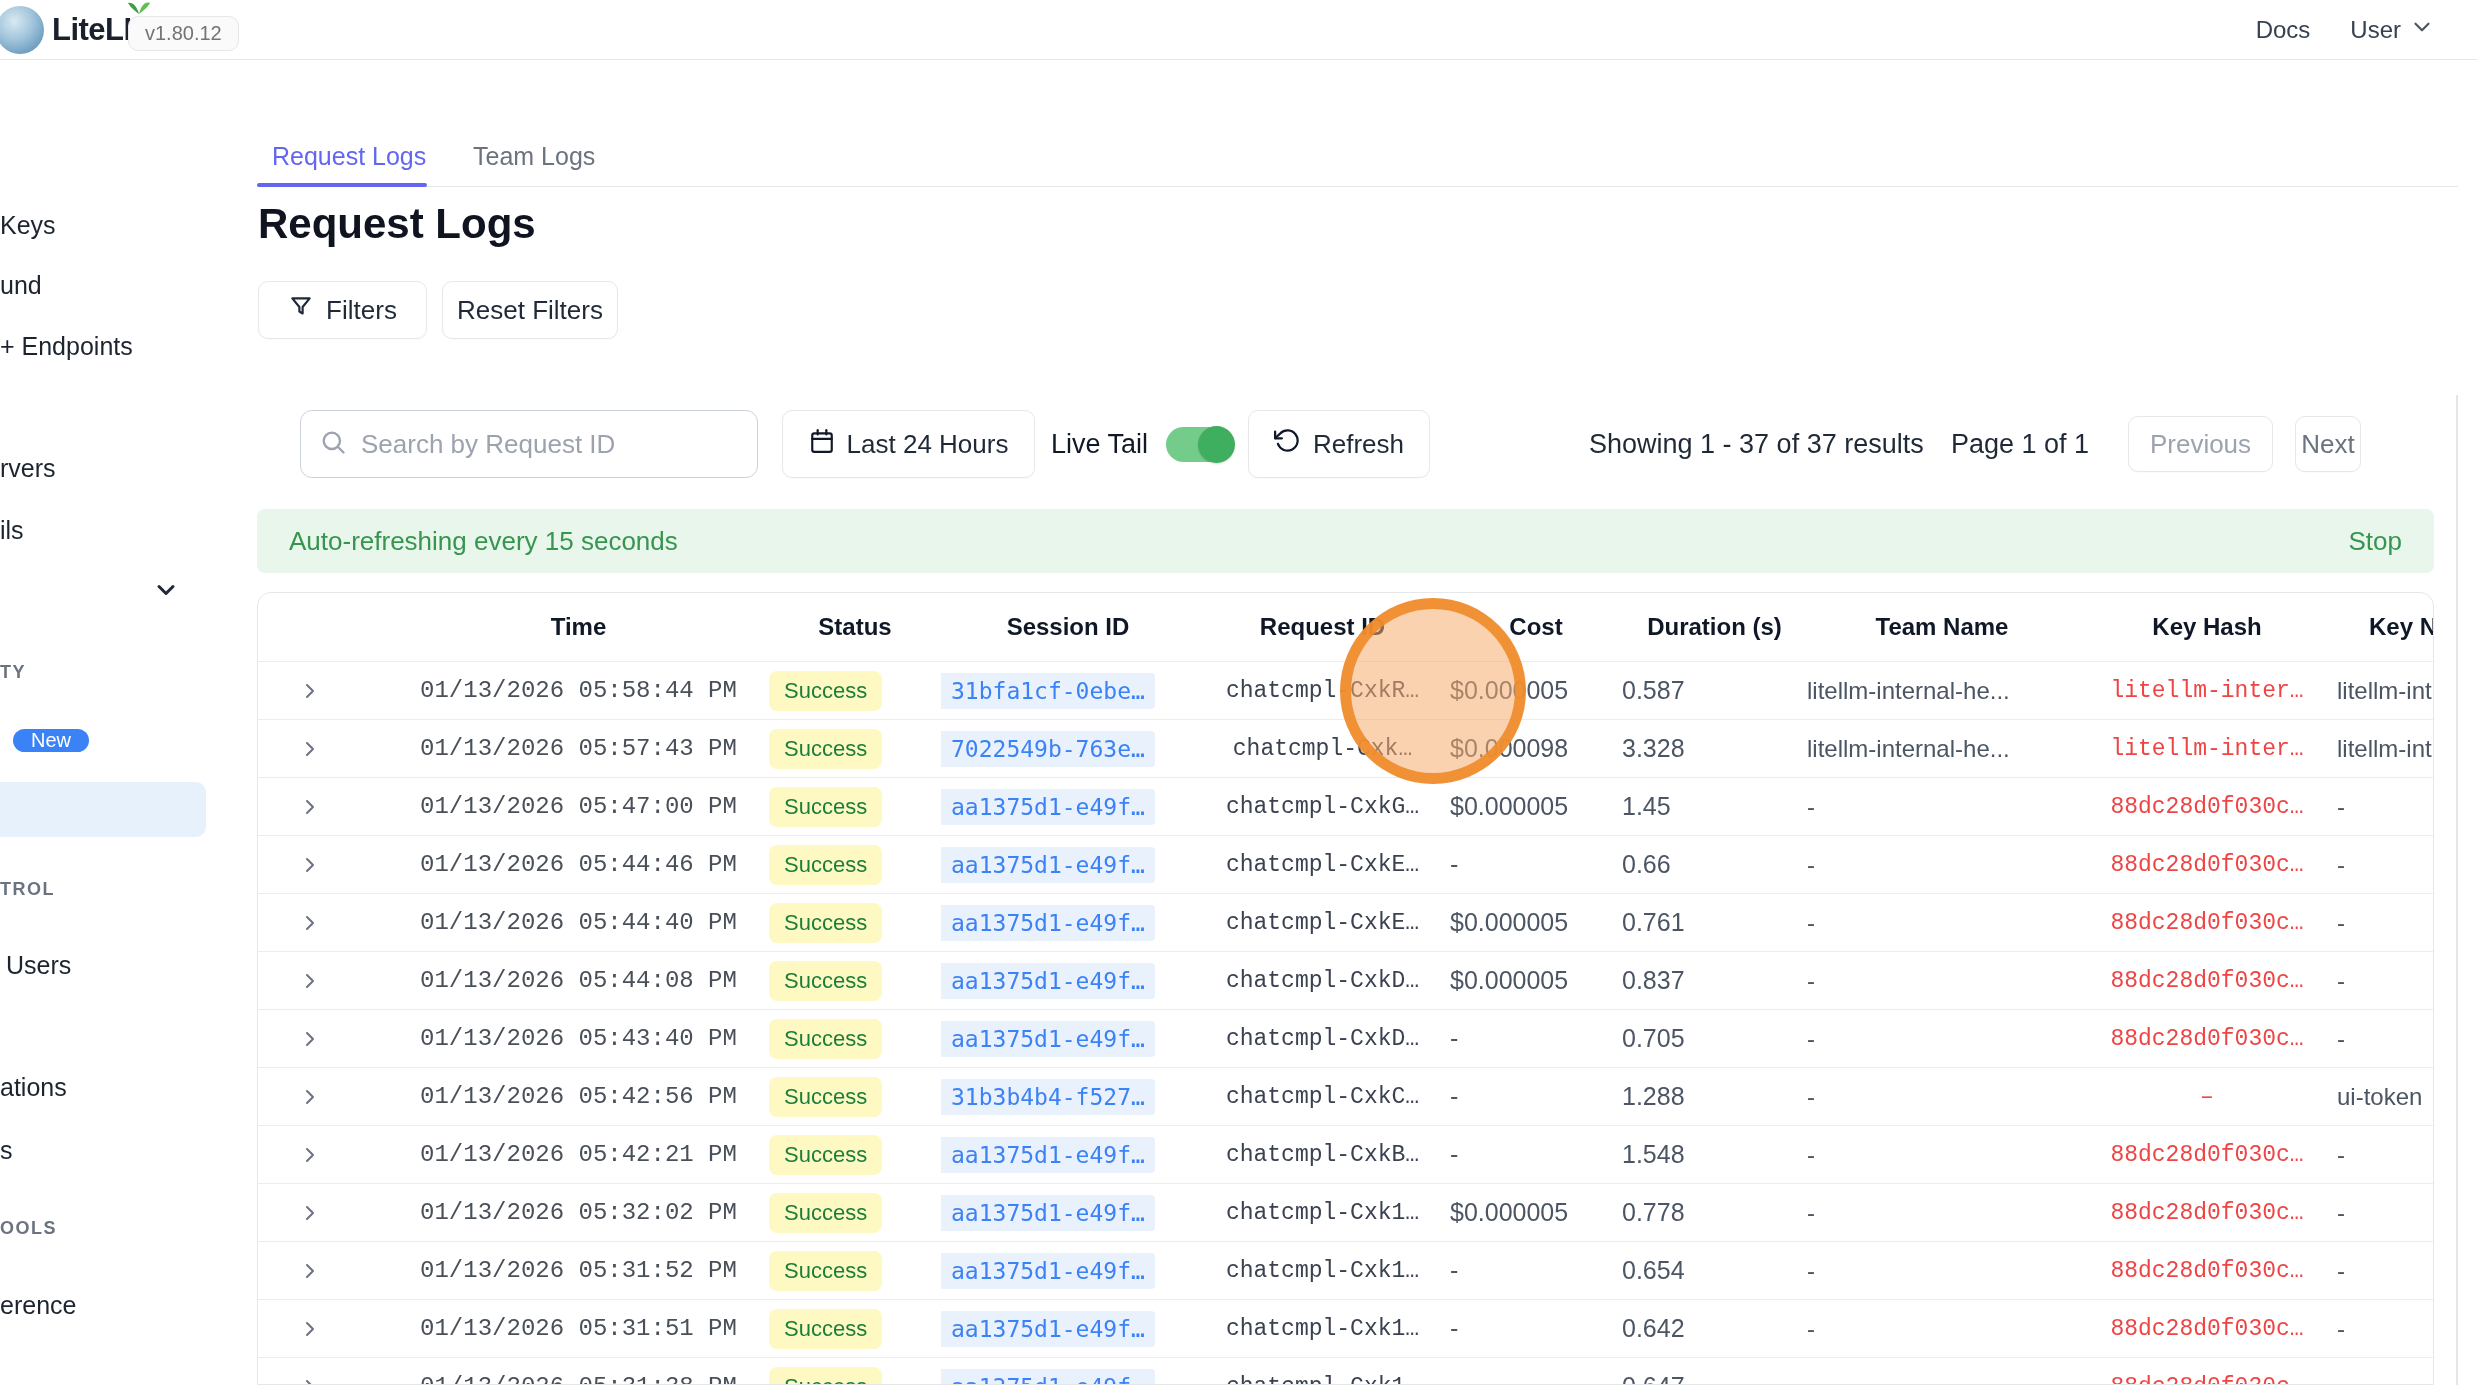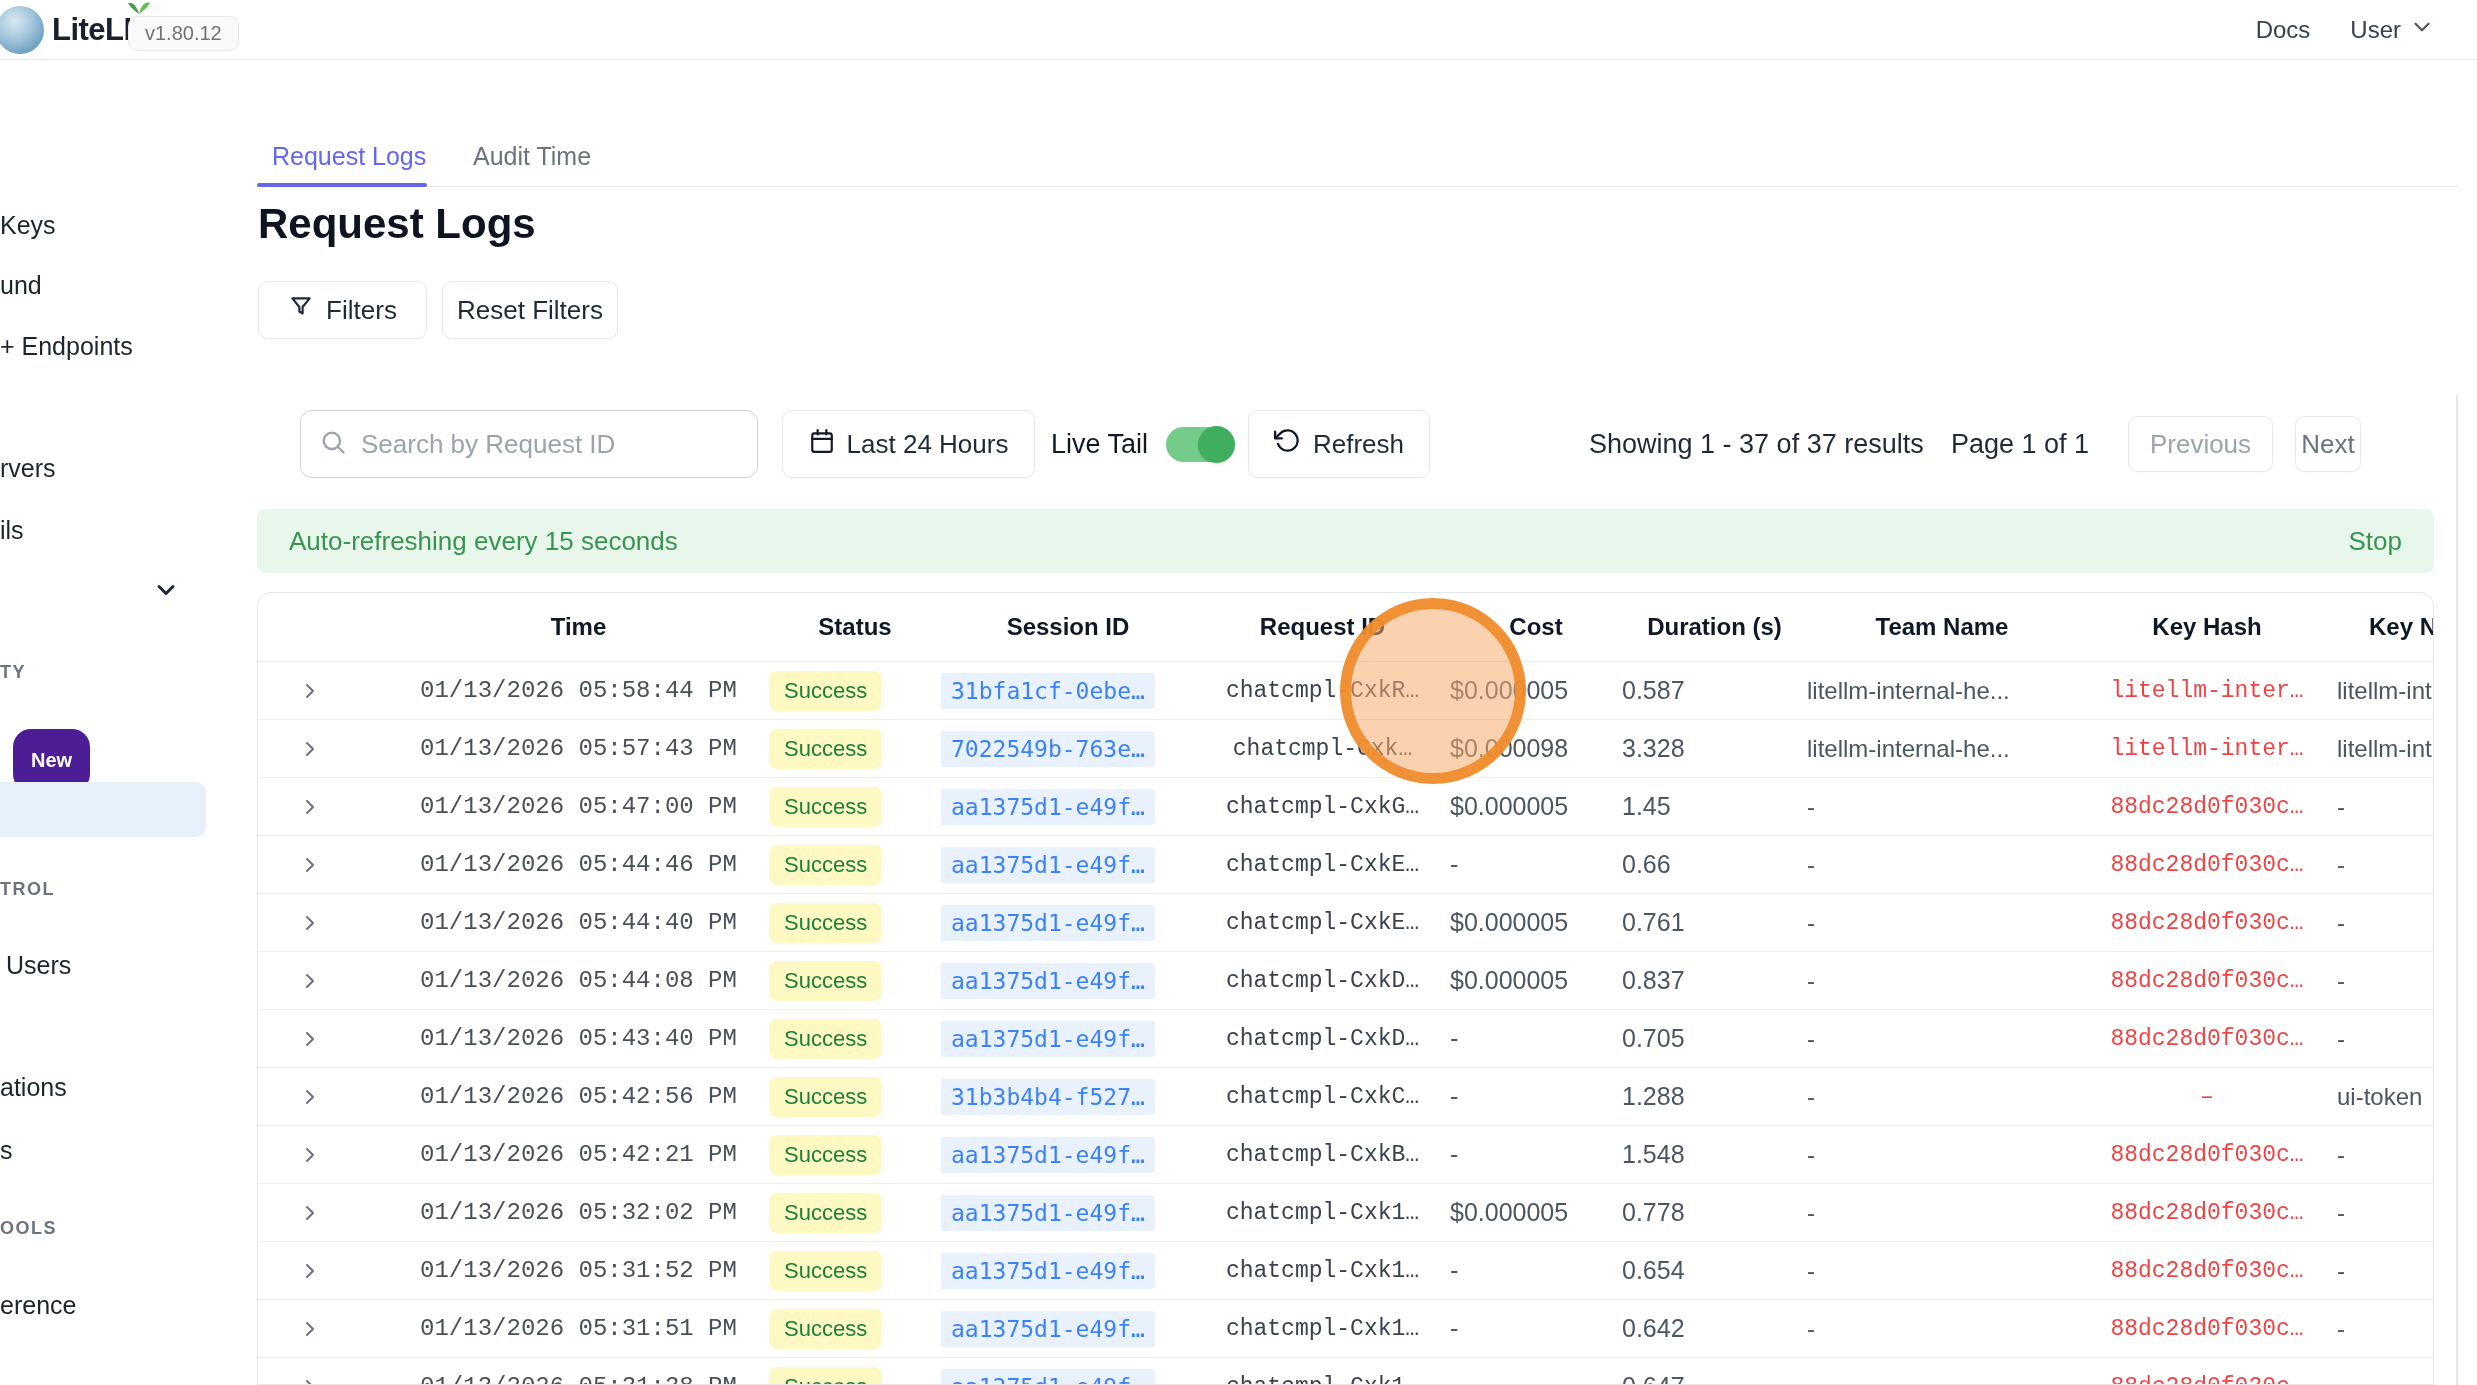--- a/index.html
+++ b/index.html
@@ -18,22 +18,22 @@
                    background:#fafafa; border-radius:10px; font-size:20px; color:#737373; }
   .sprout { position:absolute; left:128px; top:0; }
   .top-right { position:absolute; right:42px; top:0; height:60px; display:flex; align-items:center; gap:40px; }
   .top-link { font-size:24px; color:#374151; cursor:pointer; }
   .user-menu { display:flex; align-items:center; gap:8px; font-size:24px; color:#374151; cursor:pointer; }
 
   
   .sidebar { position:absolute; left:0; top:0; width:207px; height:100%; z-index:2; }
   .snav { position:absolute; left:0; font-size:25px; color:#1c2430; white-space:nowrap; cursor:pointer; }
   .s-section { position:absolute; left:0; font-size:18px; font-weight:600; letter-spacing:1.5px; color:#6b7280; }
-  .s-badge { position:absolute; left:13px; background:#4c1d95; color:#fff; font-size:20px; font-weight:700;
-             padding:20px 18px; border-radius:18px; }
+  .s-badge { position:absolute; left:13px; background:#3b82f6; color:#fff; font-size:20px; font-weight:400;
+             padding:0 18px; border-radius:18px; }
   .s-selected { position:absolute; left:0; width:206px; height:55px; background:#e7f1fb;
                 border-radius:0 10px 10px 0; }
   .s-chev { position:absolute; left:152px; }
 
   
   .tabs-line { position:absolute; left:257px; top:186px; width:2201px; height:1px; background:#e5e7eb; }
   .tab { position:absolute; top:142px; font-size:25px; cursor:pointer; }
   .tab-active { left:272px; color:#6366f1; font-weight:500; }
   .tab-underline { position:absolute; left:257px; top:183px; width:170px; height:4px; background:#6366f1; border-radius:2px; }
   .tab-inactive { left:473px; color:#6b7280; }
@@ -147,21 +147,21 @@
     <div class="s-selected" style="top:782px"></div>
     <div class="s-section" style="top:879px">TROL</div>
     <div class="snav" style="top:951px; left:6px">Users</div>
     <div class="snav" style="top:1073px">ations</div>
     <div class="snav" style="top:1136px">s</div>
     <div class="s-section" style="top:1218px">OOLS</div>
     <div class="snav" style="top:1291px">erence</div>
   </nav>
 
   <div class="tab tab-active">Request Logs</div>
-  <div class="tab tab-inactive">Audit Time</div>
+  <div class="tab tab-inactive">Team Logs</div>
   <div class="tabs-line"></div>
   <div class="tab-underline"></div>
 
   <h1 class="page-title">Request Logs</h1>
 
   <button class="btn btn-filters">
     <span>
       <svg width="26" height="26" viewBox="0 0 24 24" fill="none" stroke="#1f2937" stroke-width="2" stroke-linecap="round" stroke-linejoin="round">
           <path d="M4 4h16l-6.5 8v6l-3-1.8V12L4 4z"></path>
         </svg>

